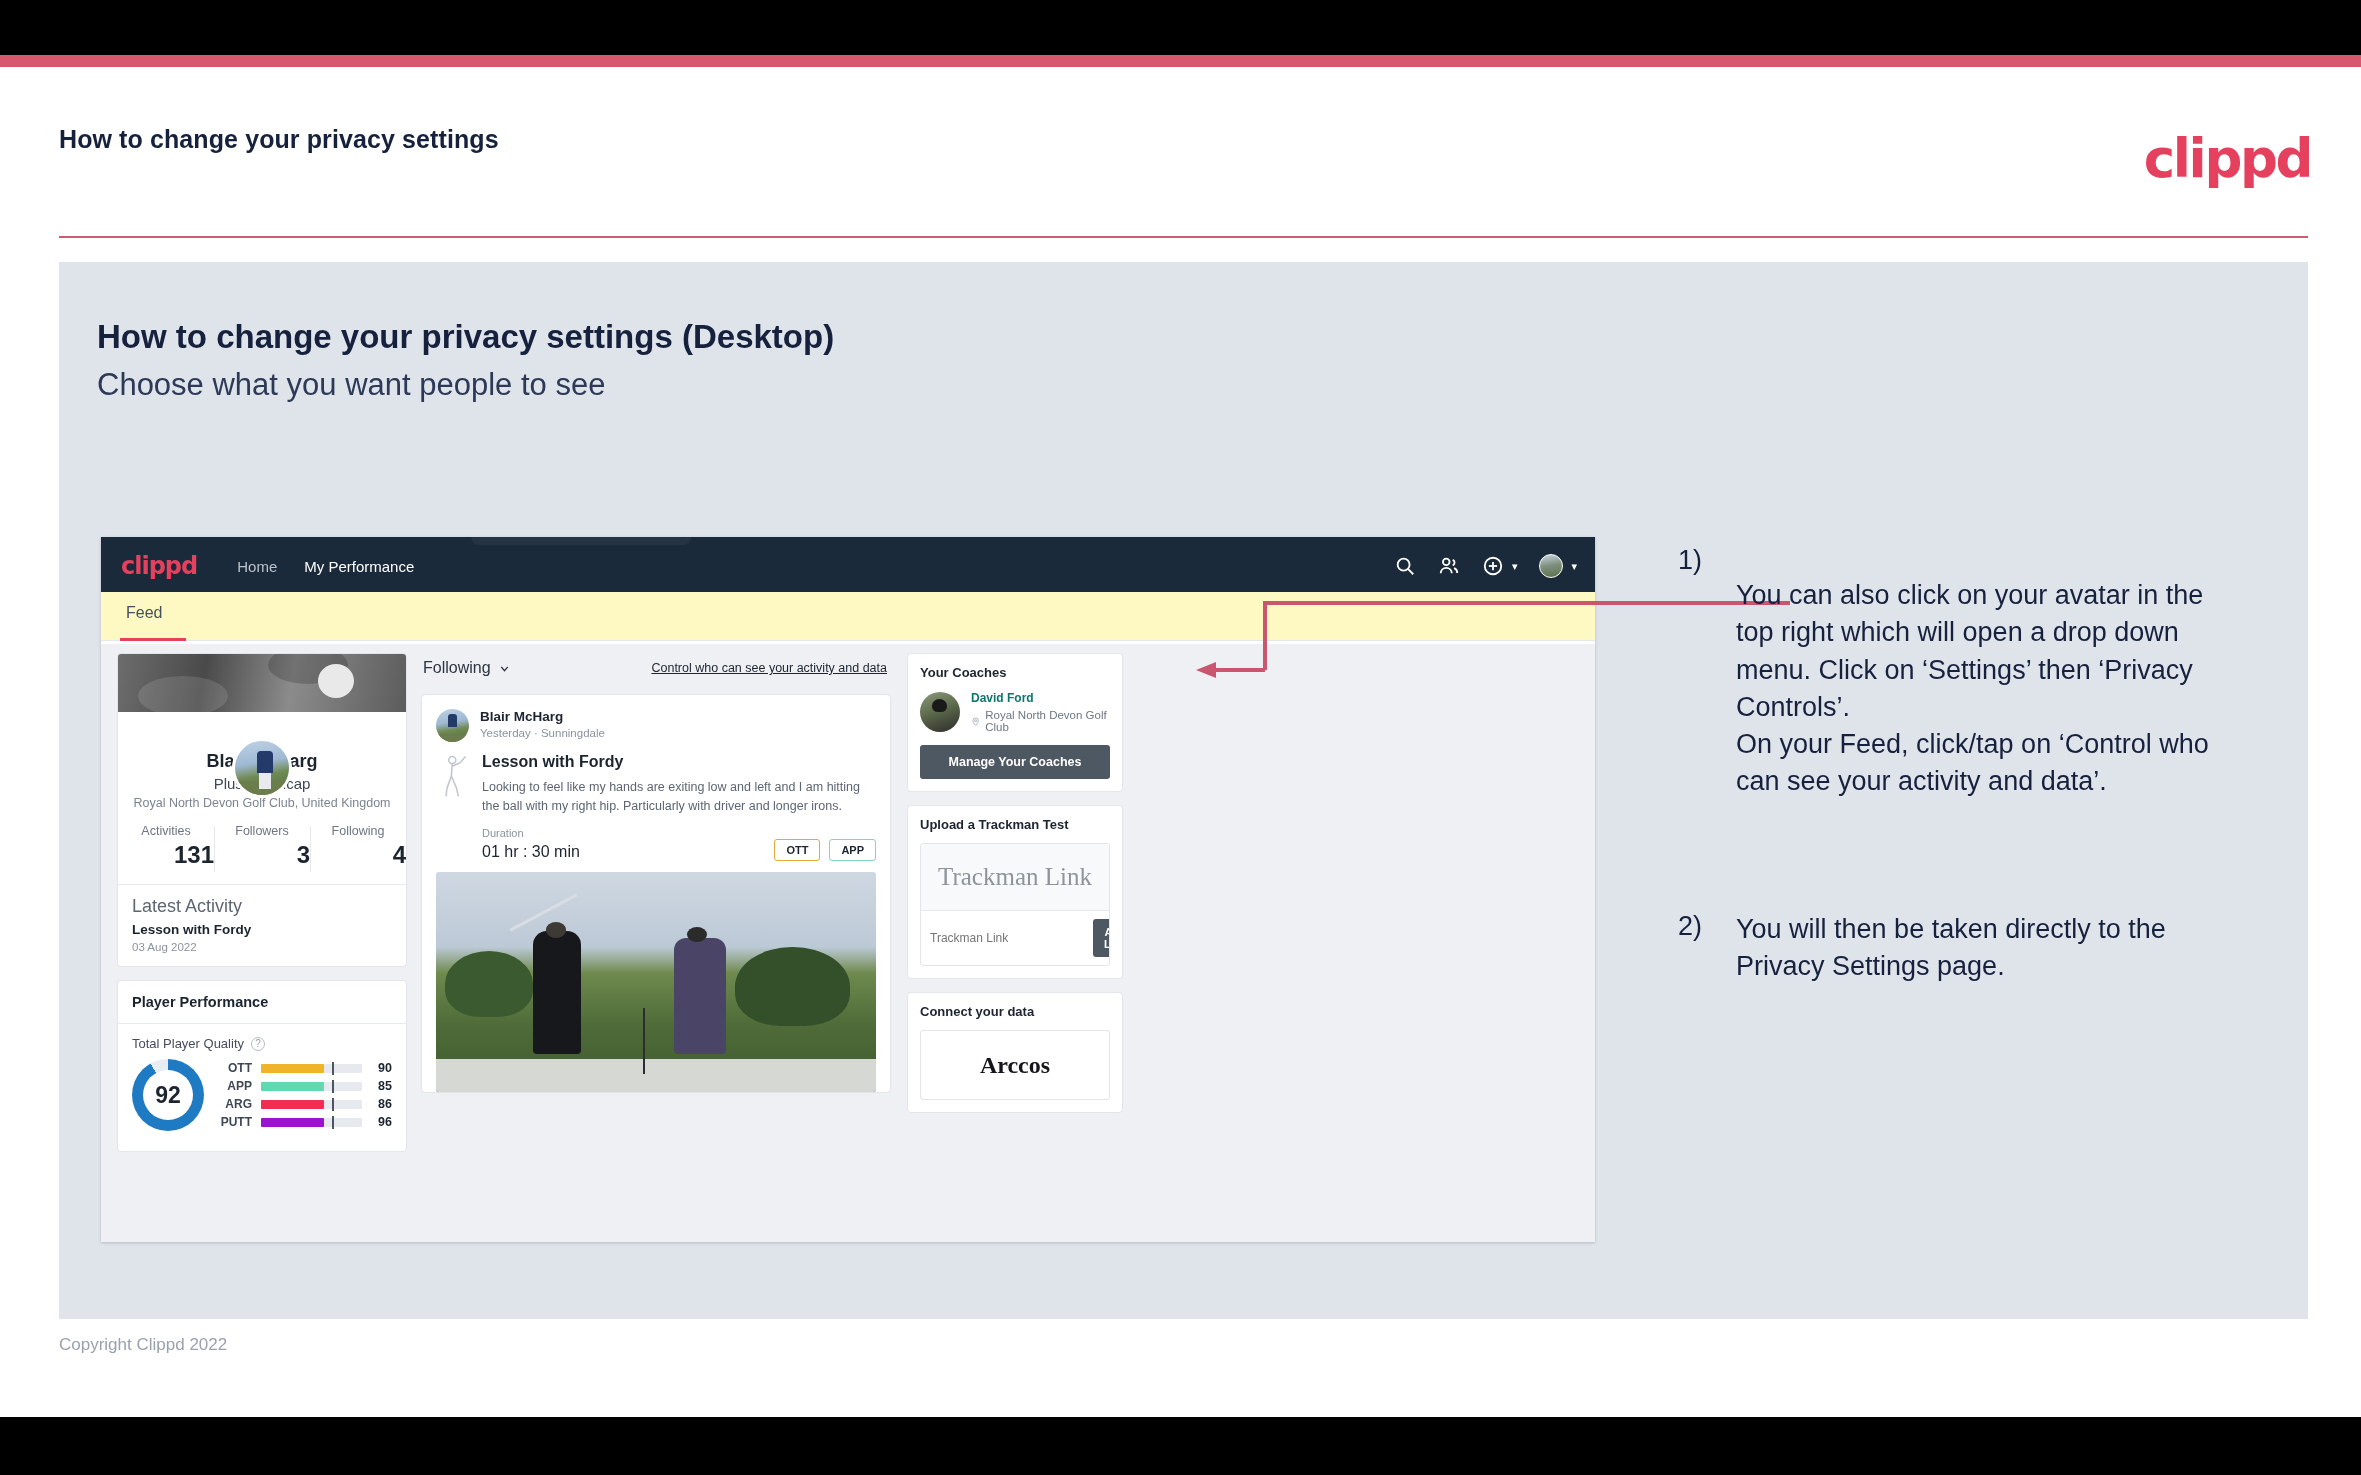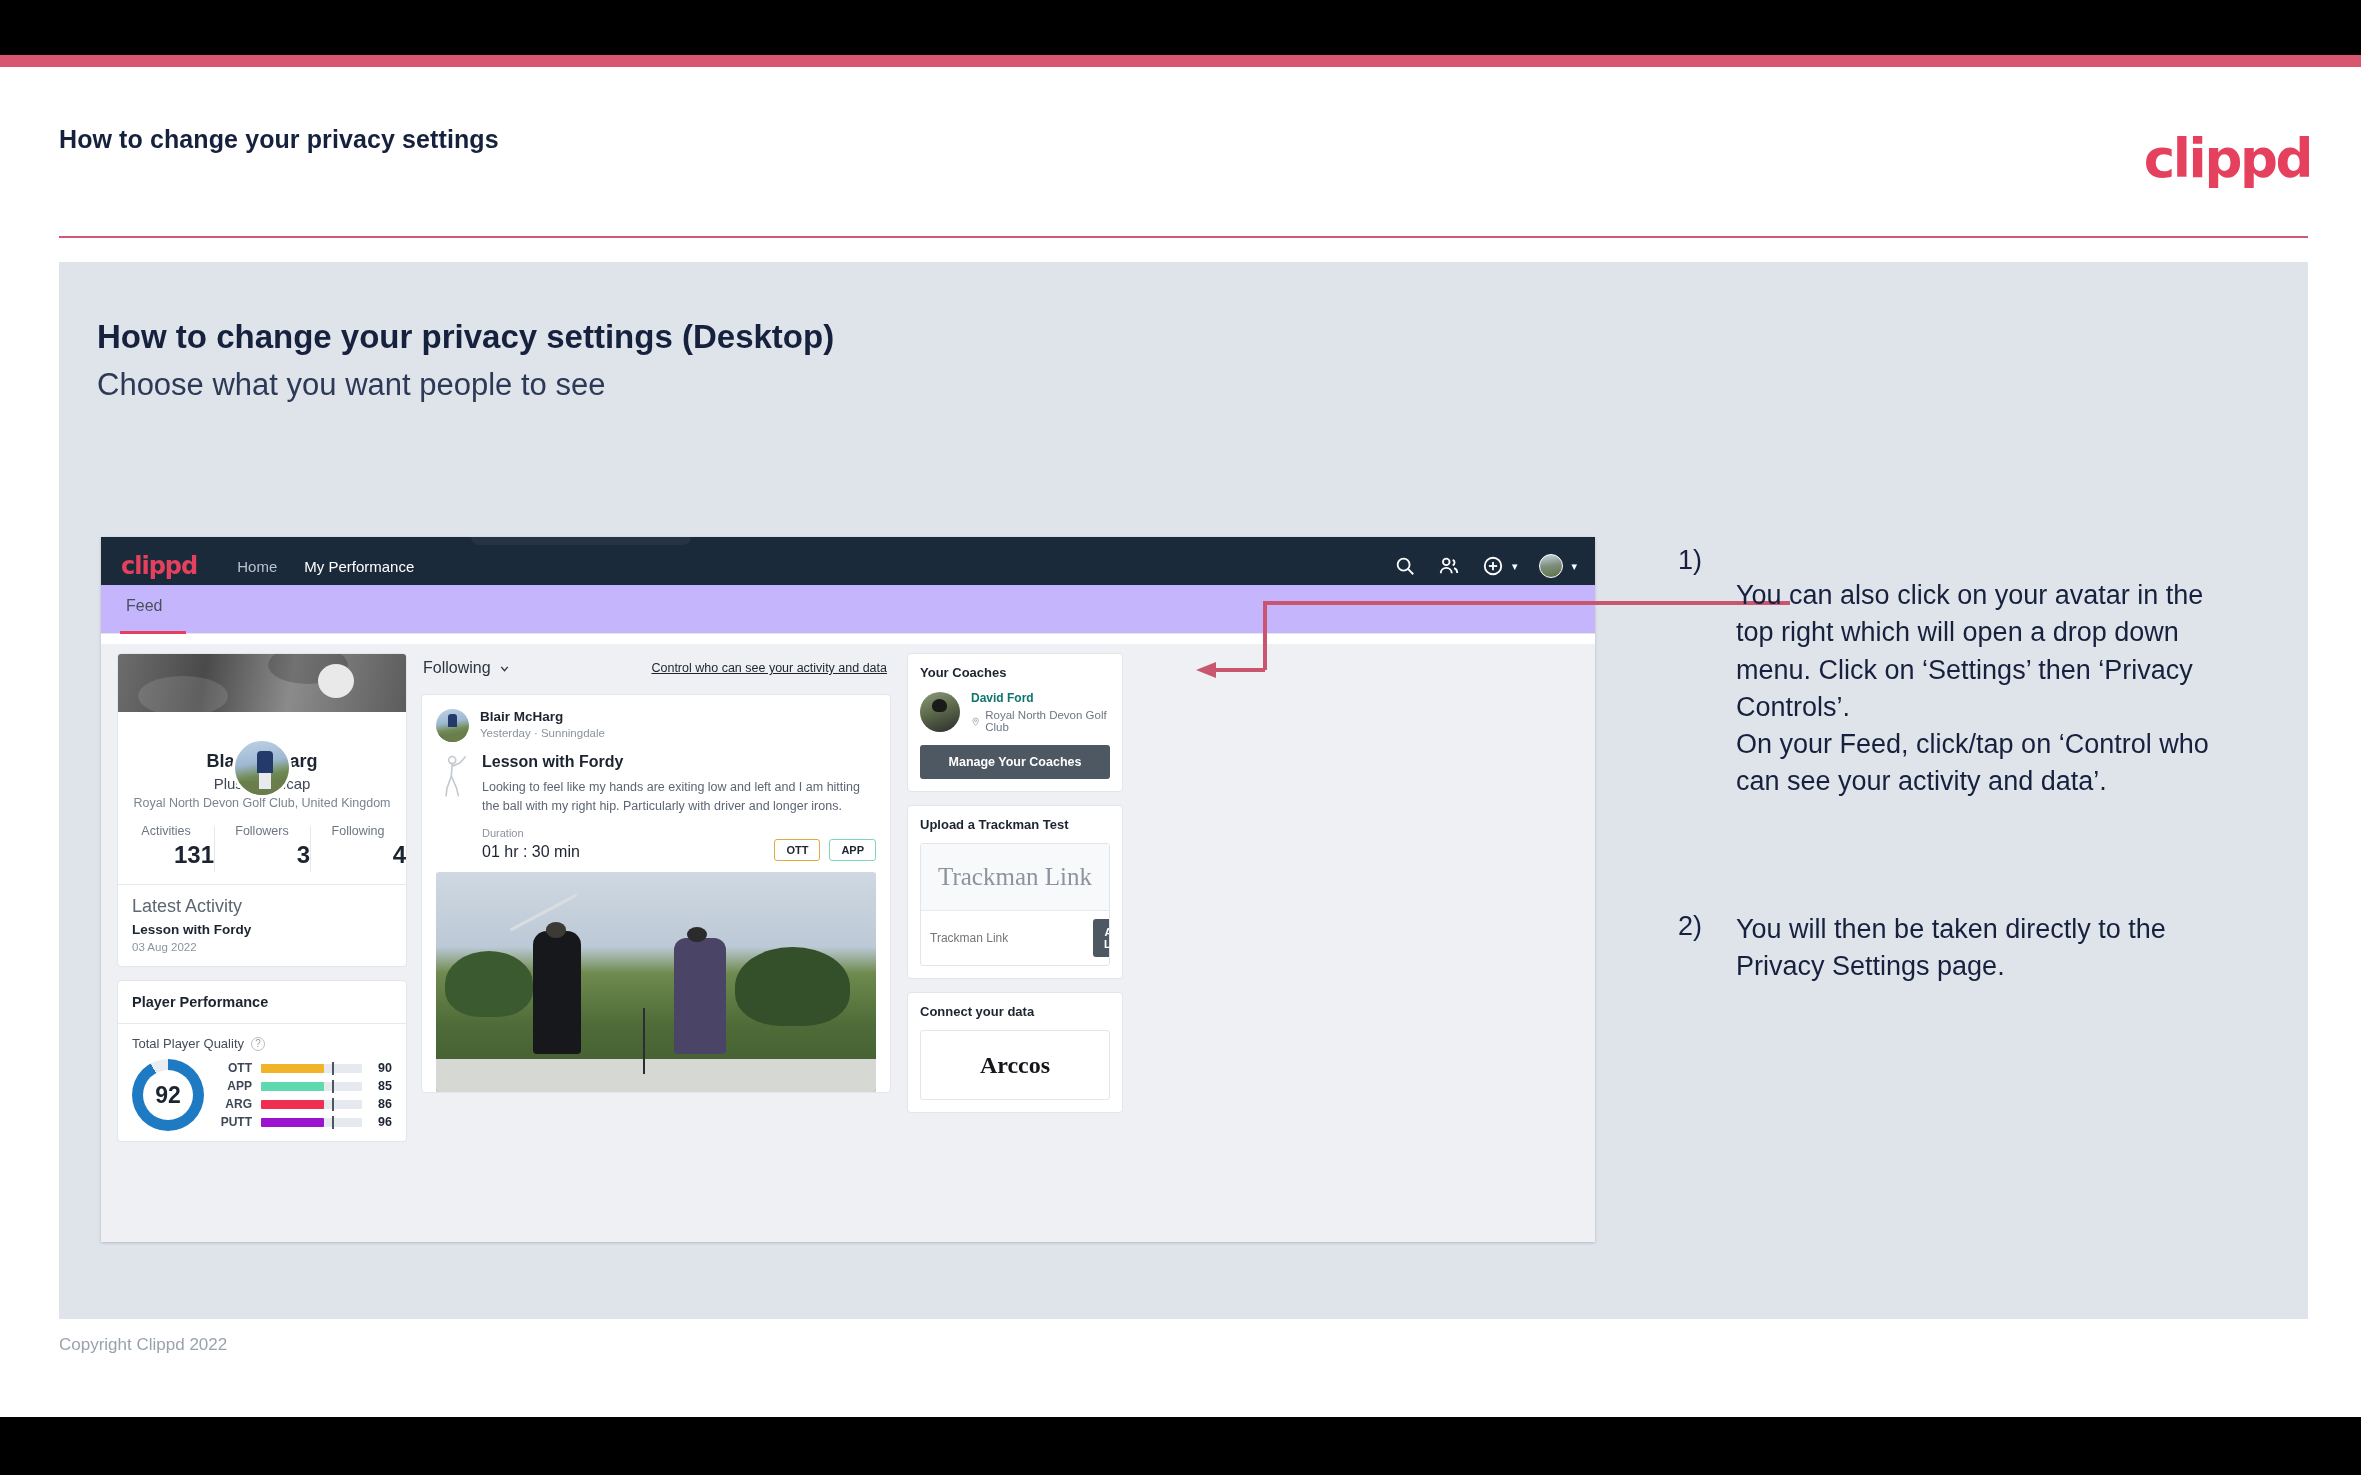--- a/index.html
+++ b/index.html
@@ -74,22 +74,22 @@
   }
   .nav-ic { width:22px; height:22px; color:#ffffff; display:block; }
   .nav-avatar {
     width:24px; height:24px; border-radius:50%;
     background:linear-gradient(170deg,#c9d6e4 0%,#7e8f7c 48%,#5d7148 100%);
     border:1px solid #fff;
   }
   .caret { font-size:11px; color:#fff; margin-left:-14px; }
 
   .app-tabs {
-    position:absolute; left:0; top:48px; width:1740px; height:49px;
-    background:#c4b5fd; border-bottom:1px solid #e3e6ea;
+    position:absolute; left:0; top:55px; width:1740px; height:49px;
+    background:#fef9c3; border-bottom:1px solid #e3e6ea;
   }
   .tab-feed {
     position:absolute; left:25px; top:12px; font-size:16px; color:#46515f;
   }
   .tab-underline { position:absolute; left:19px; top:46px; width:66px; height:3px; background:#e5415e; }
 
   .app-body { position:absolute; left:0; top:107px; width:1494px; height:598px; background:#eef0f3; }
 
   
   .card { background:#fff; border:1px solid #e2e5e9; border-radius:4px; }
@@ -121,21 +121,21 @@
   .stat + .stat::before { content:""; position:absolute; left:0; top:2px; width:1px; height:46px; background:#e4e7eb; }
   .stat-label { font-size:12.5px; color:#6d7682; }
   .stat-value { font-size:24px; font-weight:700; color:#1c2430; margin-top:3px;text-align:right; }
   .latest { border-top:1px solid #e6e9ed; padding:11px 14px 13px; }
   .latest-h { font-size:18px; color:#5d6773; }
   .latest-t { font-size:13.5px; font-weight:700; color:#1c2430; margin-top:5px; }
   .latest-d { font-size:11.5px; color:#8b939e; margin-top:4px; }
 
   .perf { margin-top:13px; }
   .perf-head { padding:13px 14px; border-bottom:1px solid #e6e9ed; font-size:14.5px; font-weight:700; color:#1c2430; }
-  .perf-body { padding:12px 14px 10px; }
+  .perf-body { padding:12px 14px 20px; }
   .tpq { font-size:13px; color:#444e5b; display:flex; align-items:center; gap:7px; }
   .qmark { width:14px; height:14px; border-radius:50%; border:1.3px solid #b6bcc4; color:#9aa1aa; font-size:10px; line-height:12px; text-align:center; }
   .perf-row { display:flex; align-items:center; margin-top:8px; }
   .ring-wrap { width:72px; height:72px; position:relative; flex:none; margin-right:8px; }
   .ring { width:72px; height:72px; border-radius:50%; background:conic-gradient(#1f7ac4 0% 92%, #e9ecf0 92% 100%); }
   .ring-hole { position:absolute; left:11px; top:11px; width:50px; height:50px; border-radius:50%; background:#fff;
                display:flex; align-items:center; justify-content:center; font-size:23px; font-weight:700; color:#1c2430; }
   .bars { flex:1; }
   .bar-row { display:flex; align-items:center; height:18px; }
   .bar-lbl { width:40px; text-align:right; font-size:12px; color:#3d4755; font-weight:600; margin-right:9px; }

